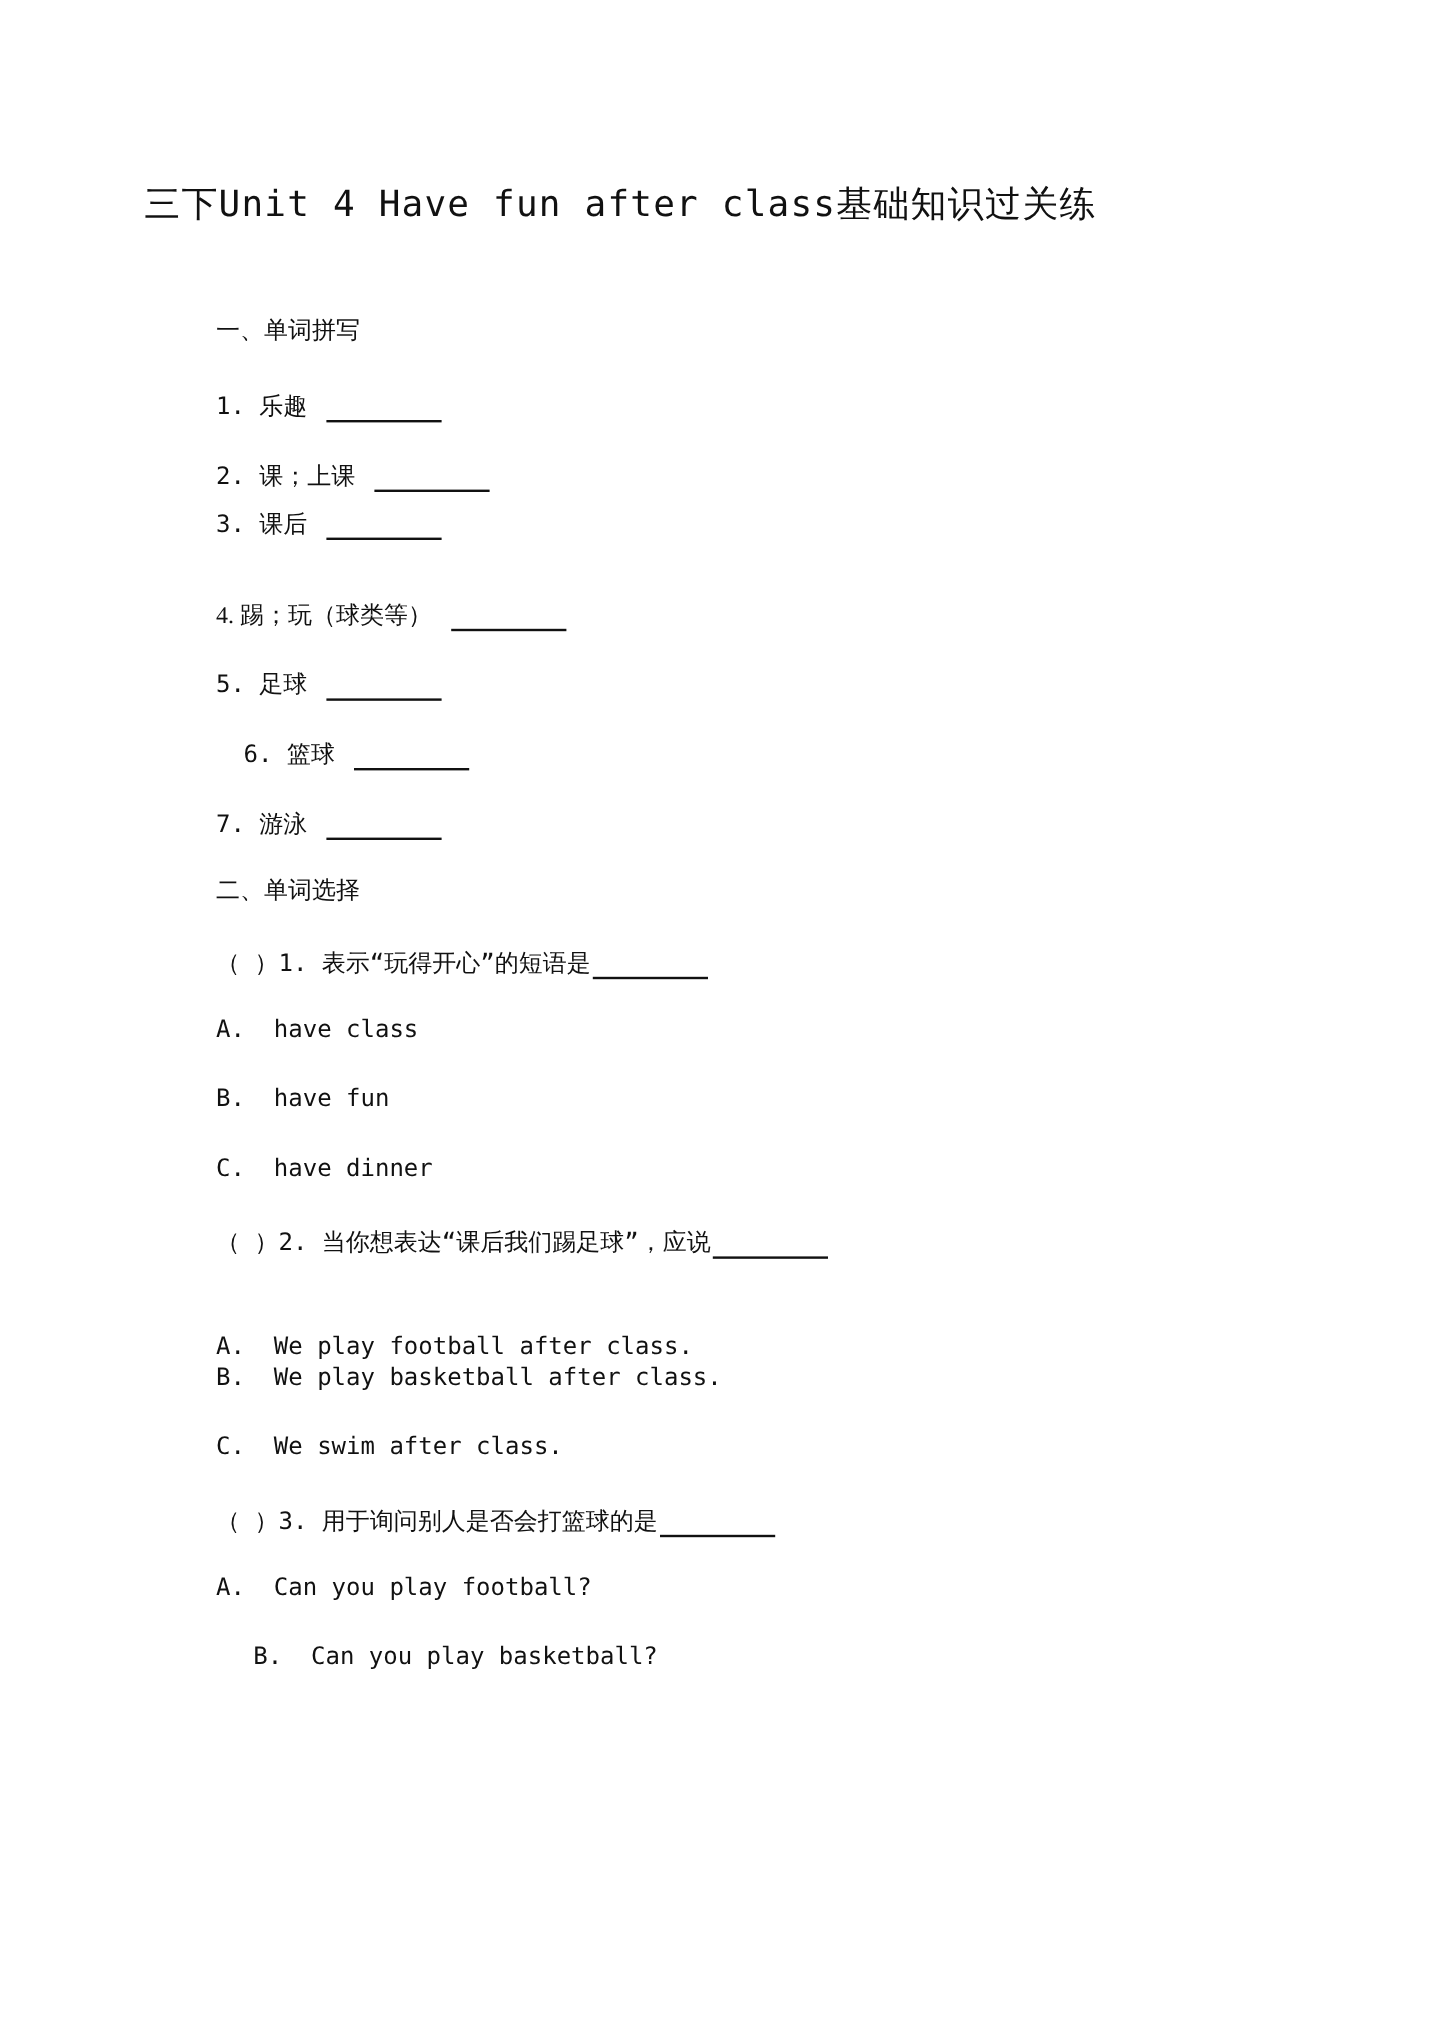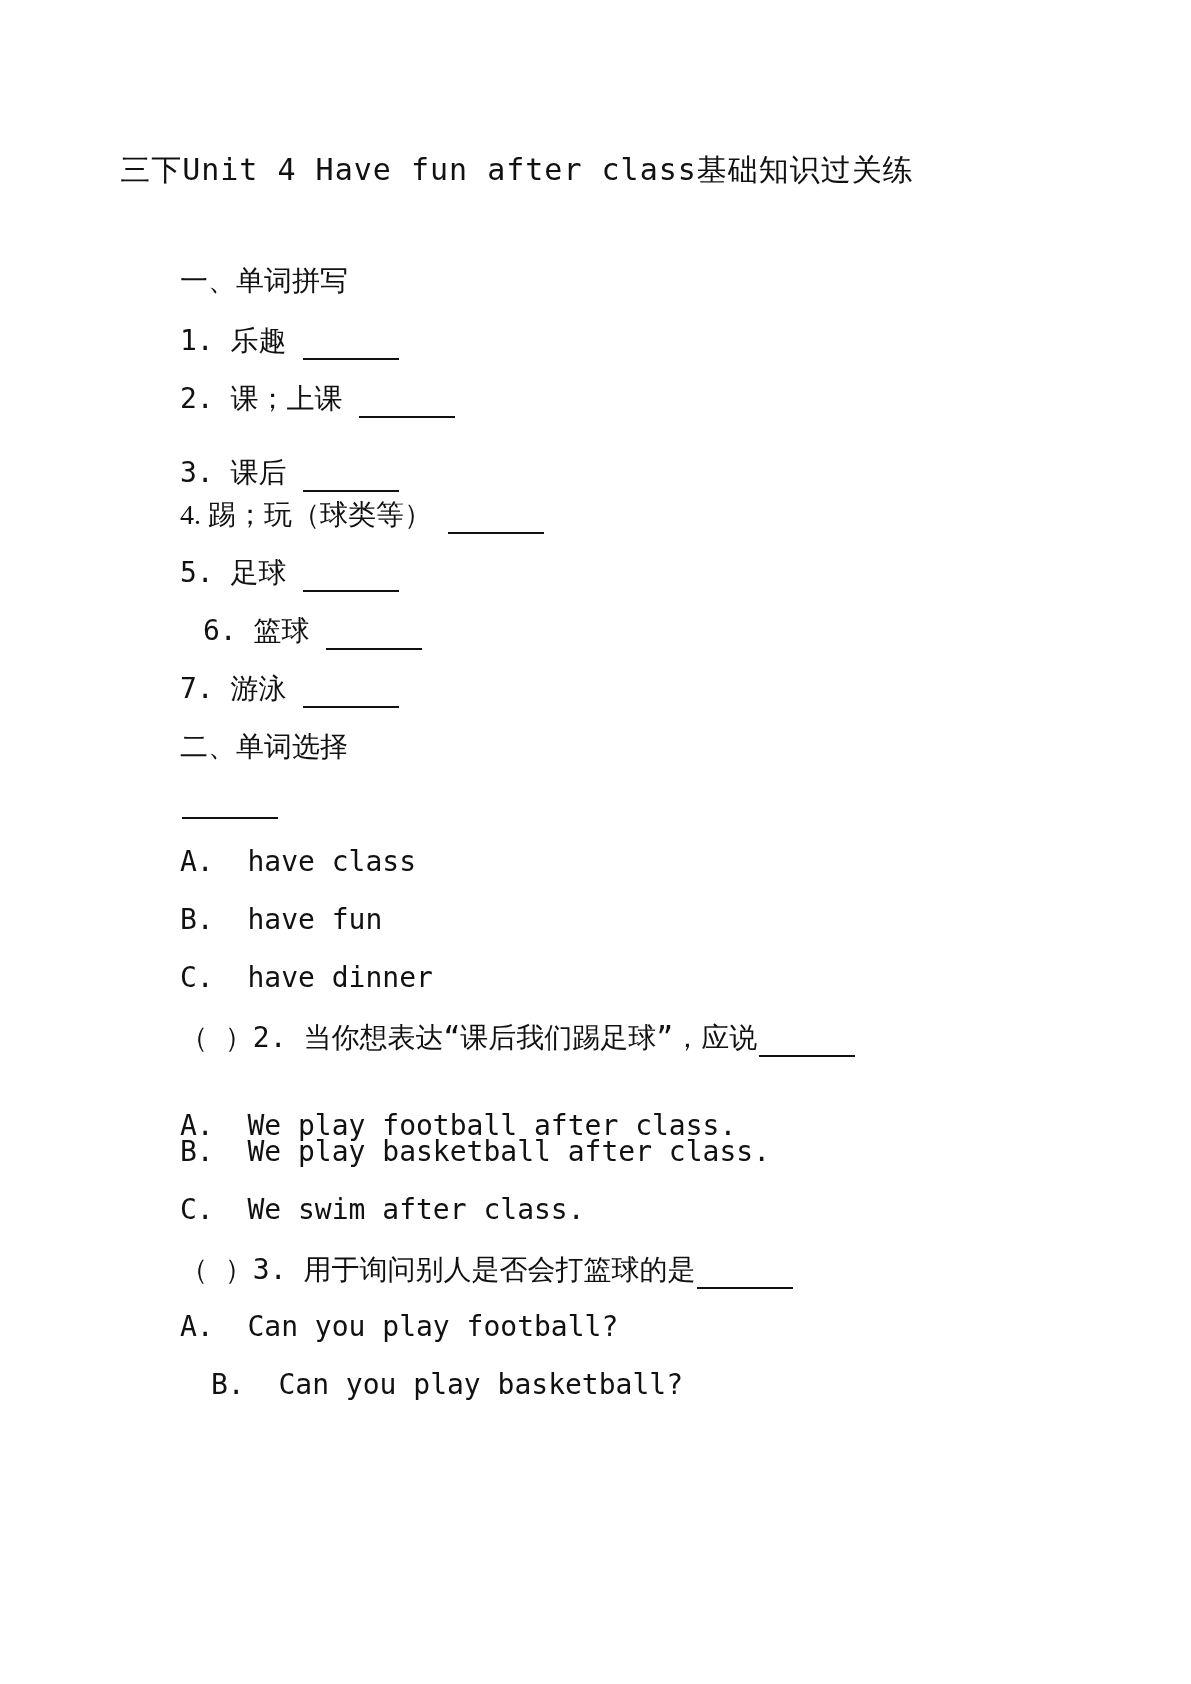--- a/index.html
+++ b/index.html
@@ -1,42 +1,42 @@
 <!DOCTYPE html>
 <html><head>
 <meta charset="utf-8">
 <style>
   html, body { margin: 0; padding: 0; background: #ffffff; }
   body { width: 1191px; height: 1684px; position: relative; overflow: hidden;
          font-family: "DejaVu Sans Mono", "Liberation Mono", monospace; color: #111; }
   .title { position: absolute; top: 150px; left: 0; width: 1034px; text-align: center;
            font-size: 30px; letter-spacing: 1px; }
-  .line { position: absolute; left: 180px; font-size: 28px; white-space: pre; }
+  .line { position: absolute; left: 180px; font-size: 20px; white-space: pre; }
   .heading { font-family: "DejaVu Serif", "Liberation Serif", serif; }
   .blank { display: inline-block; width: 96px; border-bottom: 2px solid #111; height: 28px; vertical-align: bottom; margin-left: 16px; }
   .blank.tight { margin-left: 2px; }
 </style>
 </head>
 <body>
 
 <div class="title">三下Unit 4 Have fun after class基础知识过关练</div>
 
 <div class="line heading" style="top:262px;">一、单词拼写</div>
 
 <div class="line" style="top:322px;"><span>1.</span> <span>乐趣</span><span class="blank"></span></div>
 <div class="line" style="top:380px;"><span>2.</span> <span>课；上课</span><span class="blank"></span></div>
-<div class="line" style="top:454px;"><span>3.</span> <span>课后</span><span class="blank"></span></div>
+<div class="line" style="top:420px;"><span>3.</span> <span>课后</span><span class="blank"></span></div>
 <div class="line" style="top:496px;font-family:Liberation Serif, serif;"><span>4.</span> <span>踢；玩（球类等）</span><span class="blank"></span></div>
 <div class="line" style="top:554px;"><span>5.</span> <span>足球</span><span class="blank"></span></div>
 <div class="line" style="top:612px;margin-left:23px;"><span>6.</span> <span>篮球</span><span class="blank"></span></div>
 <div class="line" style="top:670px;"><span>7.</span> <span>游泳</span><span class="blank"></span></div>
 
 <div class="line heading" style="top:728px;">二、单词选择</div>
 
-<div class="line" style="top:786px;"><span class="blank tight"></span></div>
+<div class="line" style="top:786px;"><span>（ ）1. 表示“玩得开心”的短语是</span><span class="blank tight"></span></div>
 <div class="line" style="top:845px;">A.  have class</div>
 <div class="line" style="top:903px;">B.  have fun</div>
 <div class="line" style="top:961px;">C.  have dinner</div>
 
 <div class="line" style="top:1019px;"><span>（ ）2. 当你想表达“课后我们踢足球”，应说</span><span class="blank tight"></span></div>
 <div class="line" style="top:1077px;margin-top:32px;">A.  We play football after class.</div>
 <div class="line" style="top:1135px;">B.  We play basketball after class.</div>
 <div class="line" style="top:1193px;">C.  We swim after class.</div>
 
 <div class="line" style="top:1251px;"><span>（ ）3. 用于询问别人是否会打篮球的是</span><span class="blank tight"></span></div>

